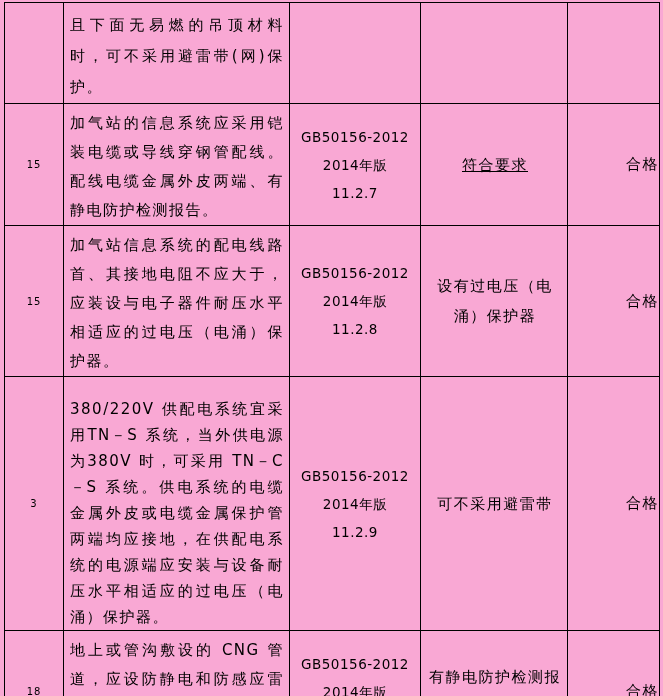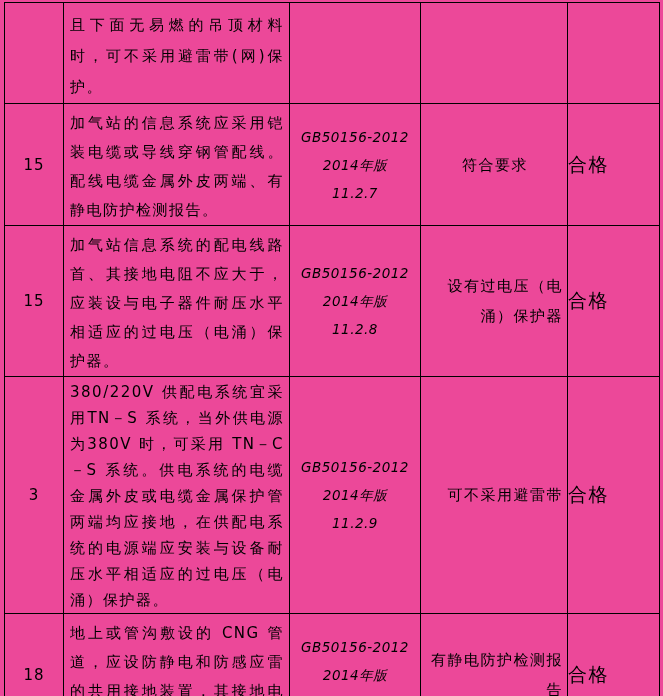--- a/index.html
+++ b/index.html
@@ -1,20 +1,20 @@
 <!DOCTYPE html>
 <html><head>
 <meta charset="utf-8">
 <style>
   html, body { margin: 0; padding: 0; }
   .page {
     position: relative;
     width: 663px;
     height: 696px;
-    background: #ec4899;
+    background: #f9a8d4;
     overflow: hidden;
     font-family: "DejaVu Sans", "Liberation Sans", sans-serif;
     color: #000000;
   }
   table.doc-table {
     position: absolute;
     left: 4px;
     top: 2px;
     width: 655px;
     border-collapse: collapse;
@@ -28,55 +28,54 @@
   }
   tr.h-cont   { height: 94px; }
   tr.h-r15    { height: 112px; }
   tr.h-r16    { height: 144px; }
   tr.h-r17    { height: 235px; }
   tr.h-r18    { height: 103px; }
 
   .c-no {
     text-align: center;
     vertical-align: middle;
-    font-size: 15px;
+    font-size: 10px;
     letter-spacing: 1px;
   }
   .c-item {
     vertical-align: top;
     padding: 5px 5px 0 6px;
     font-size: 15px;
     letter-spacing: 1.5px;
     line-height: 29px;
     text-align: justify;
     text-justify: inter-character;
   }
   tr.h-cont .c-item { line-height: 31px; padding-top: 7px; }
-  tr.h-r17  .c-item { line-height: 26px; padding-top: 2px; }
+  tr.h-r17  .c-item { line-height: 26px; padding-top: 19px; }
   .c-basis {
     text-align: center;
     vertical-align: middle;
     font-size: 13.5px;
     line-height: 28px;
     letter-spacing: 0.5px;
-    font-style: italic;
   }
   .c-sit {
     vertical-align: middle;
-    text-align: right;
+    text-align: center;
     padding: 0 4px 0 6px;
     font-size: 15px;
     letter-spacing: 1.5px;
     line-height: 30px;
   }
-  .sit-center { text-align: center; }
+  .sit-center { text-align: center; text-decoration: underline; }
   .c-con {
-    text-align: left;
+    text-align: right;
     vertical-align: middle;
-    font-size: 19px;
+    font-size: 15px;
     letter-spacing: 1.5px;
   }
 </style>
 </head>
 <body>
 
 <div class="page">
   <table class="doc-table">
     <colgroup>
       <col style="width:59px">

